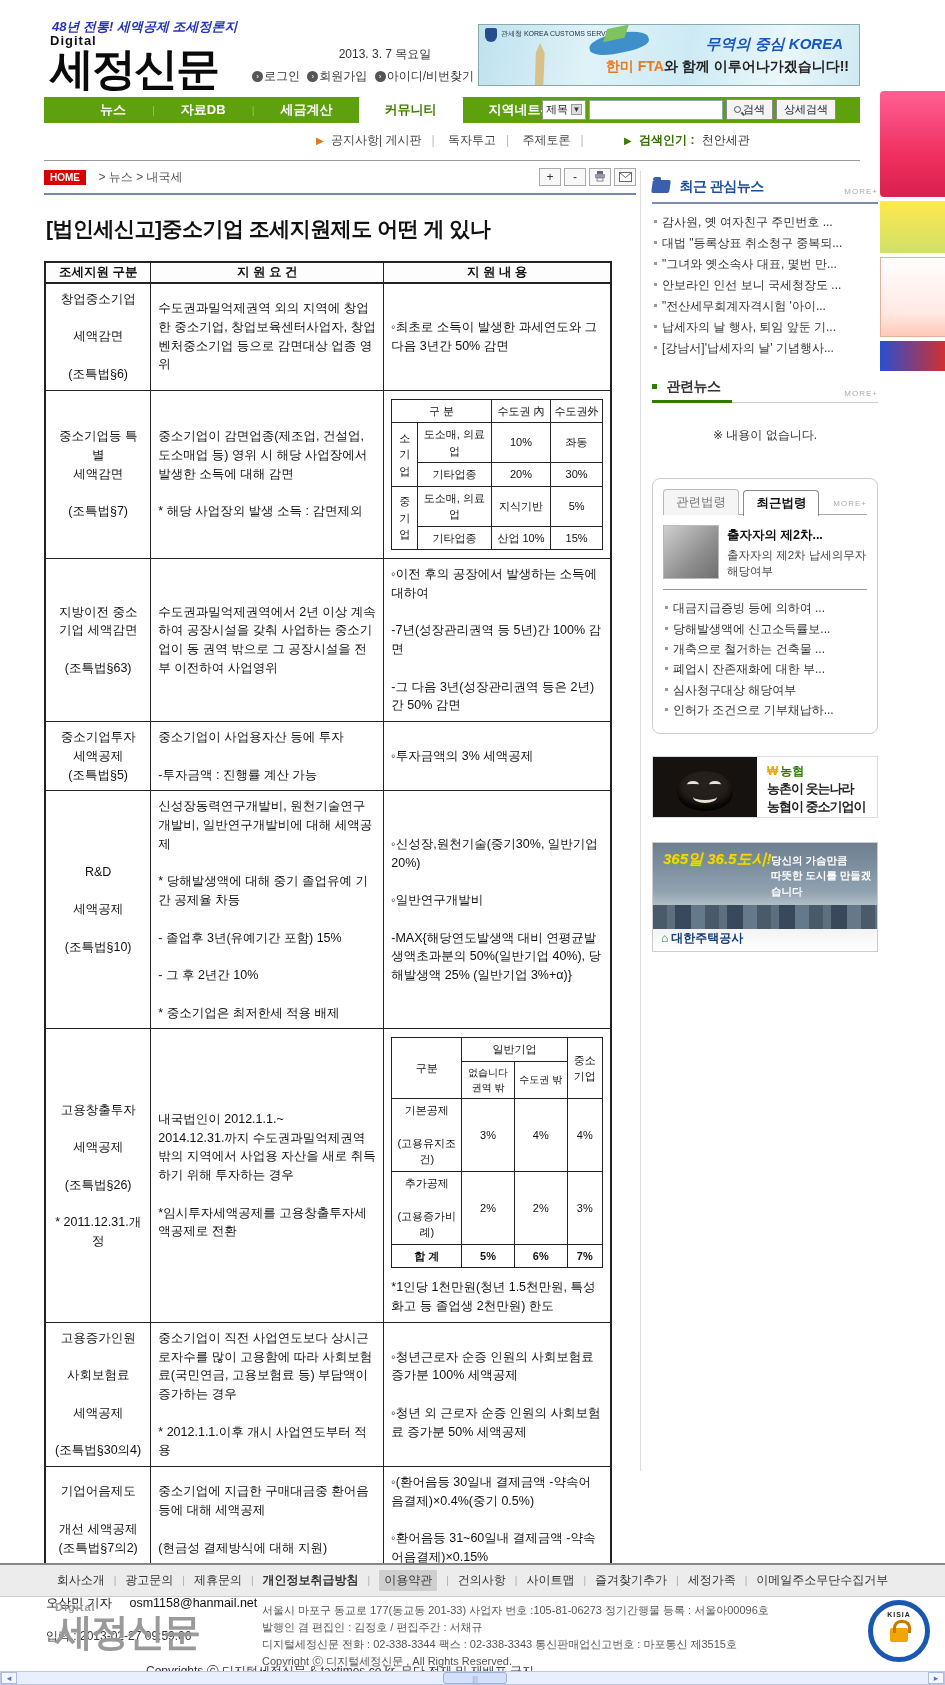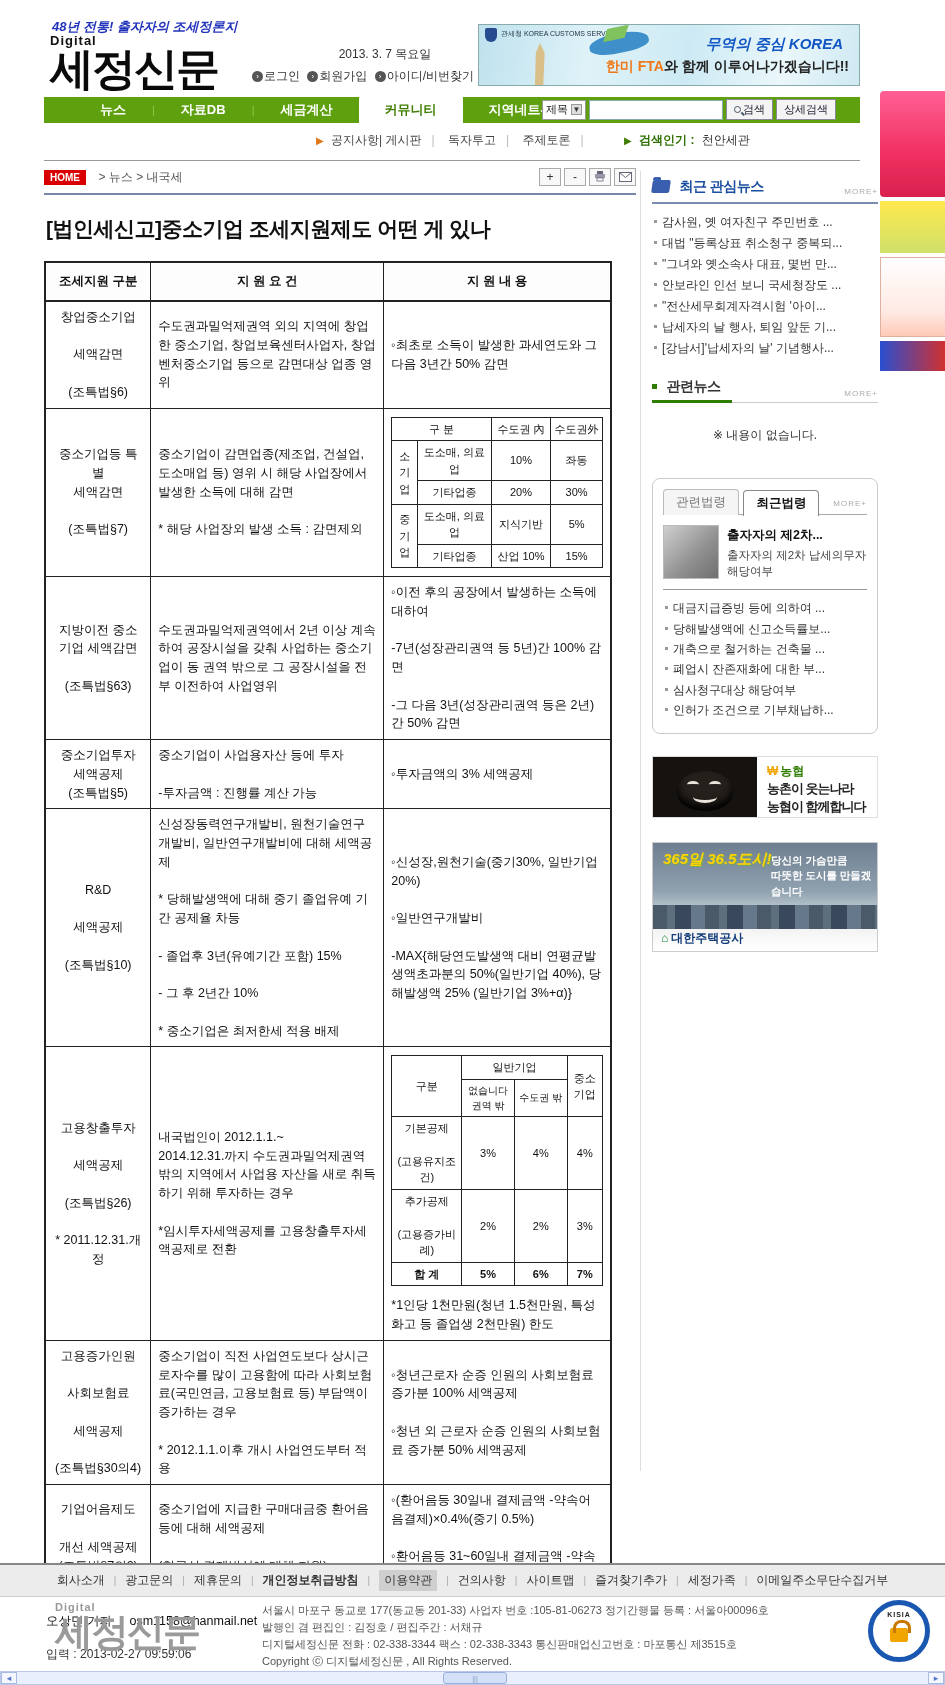--- a/index.html
+++ b/index.html
@@ -71,21 +71,21 @@
   .crumb-path { font-size:12px; color:#555; margin-left:8px; }
   .actions { position:absolute; right:0; top:7px; display:flex; gap:3px; }
   .abtn { width:22px; height:18px; border:1px solid #aaa; background:#f8f8f8; font-size:12px; color:#333; text-align:center; line-height:16px; cursor:pointer; }
   .abtn svg { vertical-align:-1px; }
 
   .title { font-size:21px; font-weight:bold; color:#111; letter-spacing:-0.5px; margin:20px 0 18px 2px; }
 
   
   table.main-tbl { width:568px; border-collapse:collapse; border:2px solid #222; font-size:12.5px; line-height:1.5; color:#111; }
   table.main-tbl th, table.main-tbl td { border:1px solid #222; padding:6px 7px; vertical-align:middle; }
-  table.main-tbl th { font-weight:bold; text-align:center; padding:9px 2px; background:#fdfdfd; border-bottom:2px solid #222; }
+  table.main-tbl th { font-weight:bold; text-align:center; padding:0 2px; background:#fdfdfd; border-bottom:2px solid #222; }
   td.cat { text-align:center; width:106px; }
   td.req { width:234px; }
   td.ben { width:228px; padding:5px 5px; }
 
   table.sub { border-collapse:collapse; font-size:11px; width:100%; margin:2px 0; }
   table.sub th, table.sub td { border:1px solid #222; padding:3px 2px; text-align:center; font-weight:normal; }
   table.sub .bold td { font-weight:bold; }
   .sub-note { margin-top:10px; white-space:pre-line; }
 
   
@@ -177,21 +177,21 @@
   .scrollbar { position:absolute; left:0; top:1671px; width:945px; height:14px; background:#e9effc; border:1px solid #b9c8e8; }
   .sc-arrow { position:absolute; top:0; width:16px; height:12px; background:#f4f7ff; border:1px solid #a9bce0; color:#5577cc; font-size:9px; line-height:11px; text-align:center; cursor:pointer; }
   .sc-left { left:0; } .sc-right { right:0; }
   .sc-thumb { position:absolute; left:442px; top:0; width:64px; height:12px; background:#d4e0f8; border:1px solid #9ab0dd; border-radius:3px; cursor:pointer; }
   .sc-thumb:after { content:"|||"; display:block; text-align:center; font-size:7px; color:#8aa0cc; line-height:12px; }
 </style>
 </head>
 <body>
 
 <div class="top">
-  <div class="tagline">48년 전통! 출자자의 조세정론지</div>
+  <div class="tagline">48년 전통! 세액공제 조세정론지</div>
   <div class="logo-block">
     <div class="logo-digital">Digital</div>
     <div class="logo-main">세정신문</div>
   </div>
   <div class="top-date">2013. 3. 7 목요일</div>
   <div class="top-links">
     <span class="blt">›</span><a href="#">로그인</a>
     <span class="blt">›</span><a href="#">회원가입</a>
     <span class="blt">›</span><a href="#">아이디/비번찾기</a>
   </div>
@@ -531,21 +531,21 @@
       <div class="nh-img">
         <div class="nh-face">
             <span class="nh-eye" style="left:10px"></span>
             <span class="nh-eye" style="left:32px"></span>
             <span class="nh-smile"></span>
           </div>
       </div>
       <div class="nh-txt">
         <div class="nh-logo"><span class="w">₩</span><span>농협</span></div>
         <div class="nh-line">농촌이 웃는나라</div>
-        <div class="nh-line">농협이 함께합니다</div>
+        <div class="nh-line">농협이 중소기업이</div>
       </div>
     </div>
 
 
     <div class="ad ad-lh">
       <div class="lh-sky"></div>
       <div class="lh-t1">365일 36.5도시!</div>
       <div class="lh-t2">
         <span>당신의 가슴만큼</span><br><span>따뜻한 도시를 만들겠습니다</span>
       </div>

